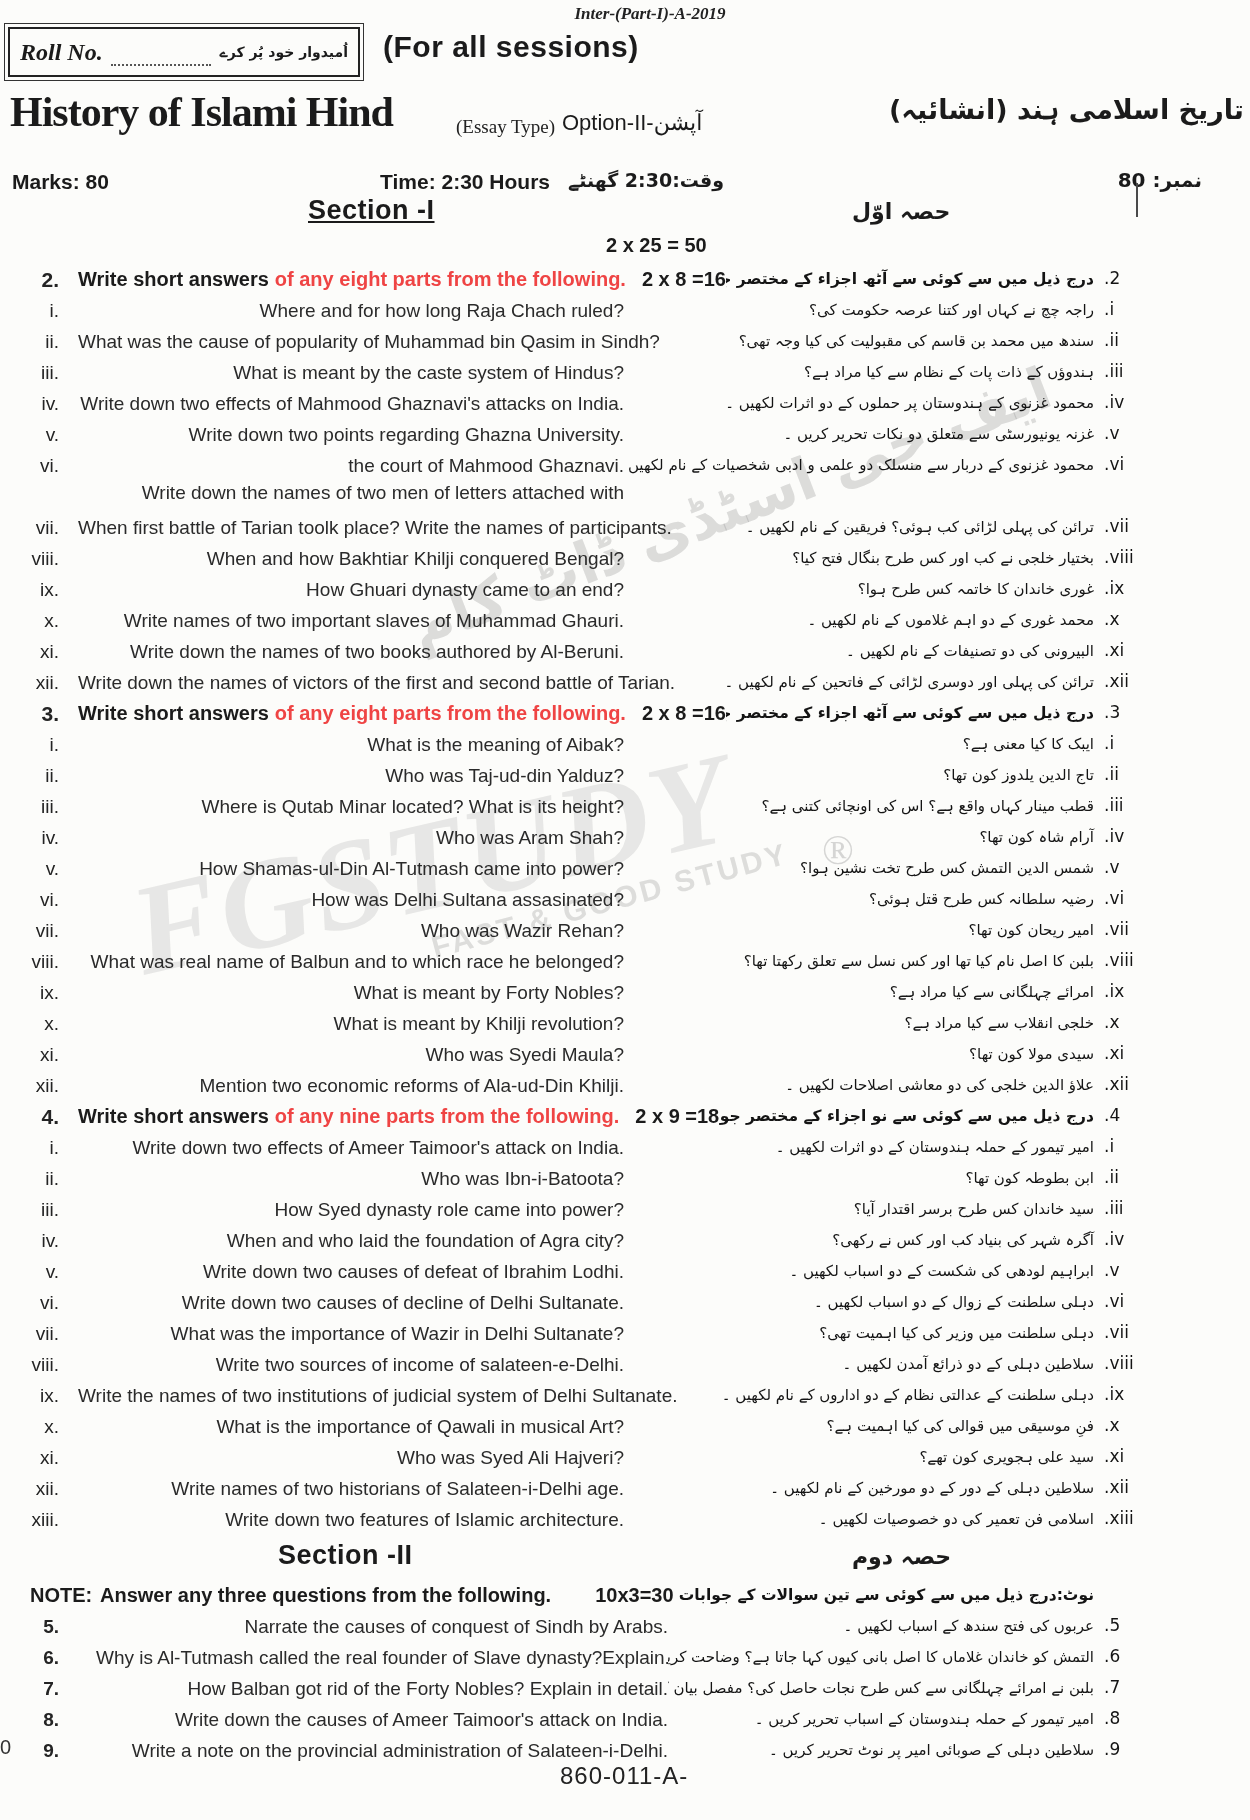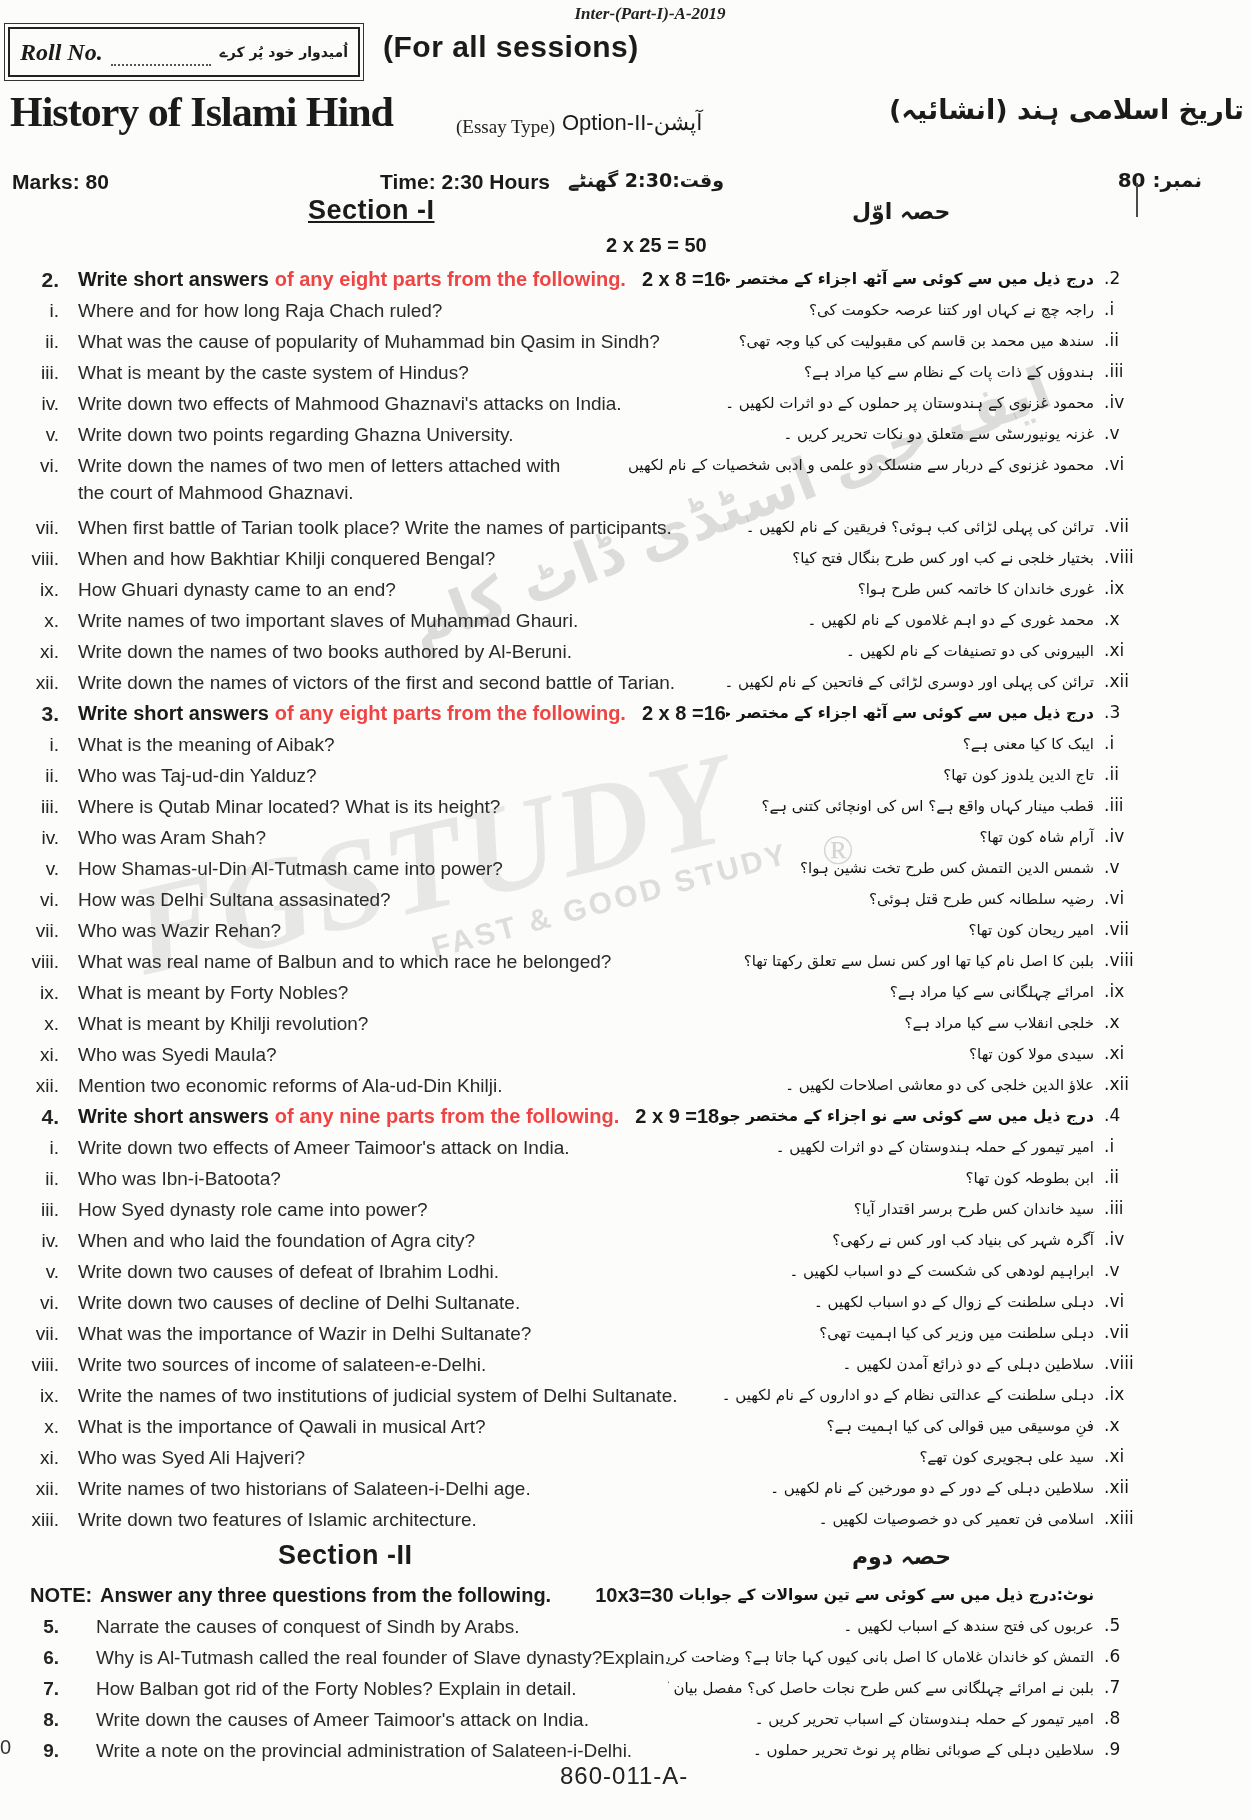--- a/index.html
+++ b/index.html
@@ -34,21 +34,21 @@
   
   #s1-rows{left:0;top:266px;right:0;}
   #s2-rows{left:0;top:1582px;right:0;}
   .qrow{display:flex;align-items:flex-start;height:31px;padding-right:100px;}
   .qrow.tall{height:62px;}
   .nen{flex:none;width:68px;text-align:right;padding-right:9px;box-sizing:border-box;
        font-size:19px;line-height:27px;color:#242424;}
   .head .nen{font-size:21px;font-weight:bold;}
   .encol{flex:none;width:556px;padding-left:10px;box-sizing:border-box;font-size:19px;
          line-height:27px;color:#2a2a2a;overflow:visible;}
-  .encol div{white-space:nowrap;}
+  .encol div{white-space:nowrap;text-align:right;}
   .enb{flex:none;font-size:20px;font-weight:bold;line-height:27px;padding-left:10px;white-space:nowrap;}
   .enr{flex:none;font-size:20px;font-weight:bold;color:#ef4444;line-height:27px;margin-left:6px;white-space:nowrap;}
   .marks{flex:none;font-size:20px;font-weight:bold;line-height:27px;margin-left:16px;white-space:nowrap;}
   .ur{flex:1;font-size:15px;line-height:23px;padding:2px 8px 0 4px;text-align:right;
       white-space:nowrap;overflow:hidden;color:#141414;}
   .uh{font-weight:bold;font-size:15.5px;}
   .nur{flex:none;width:46px;font-size:17px;line-height:25px;text-align:left;padding-left:2px;color:#141414;}
   .s2row .encol{padding-left:28px;width:600px;}
   .notelab{flex:none;width:100px;padding-left:30px;box-sizing:border-box;font-size:20px;font-weight:bold;line-height:27px;}
   .noteen{flex:none;font-size:20px;font-weight:bold;line-height:27px;white-space:nowrap;}
@@ -150,22 +150,22 @@
         <span class="nen">v.</span>
         <div class="encol">
           <div>Write down two points regarding Ghazna University.</div>
         </div>
         <span class="ur urdu">غزنہ یونیورسٹی سے متعلق دو نکات تحریر کریں ۔</span>
         <span class="nur urdu">v.</span>
       </div>
       <div class="qrow tall">
         <span class="nen">vi.</span>
         <div class="encol">
+          <div>the court of Mahmood Ghaznavi.</div>
           <div>Write down the names of two men of letters attached with</div>
-          <div>the court of Mahmood Ghaznavi.</div>
         </div>
         <span class="ur urdu">محمود غزنوی کے دربار سے منسلک دو علمی و ادبی شخصیات کے نام لکھیں ۔</span>
         <span class="nur urdu">vi.</span>
       </div>
       <div class="qrow">
         <span class="nen">vii.</span>
         <div class="encol">
           <div>When first battle of Tarian toolk place? Write the names of participants.</div>
         </div>
         <span class="ur urdu">ترائن کی پہلی لڑائی کب ہوئی؟ فریقین کے نام لکھیں ۔</span>
@@ -469,21 +469,21 @@
           <div>Write down the causes of Ameer Taimoor's attack on India.</div>
         </div>
         <span class="ur urdu">امیر تیمور کے حملہ ہندوستان کے اسباب تحریر کریں ۔</span>
         <span class="nur urdu">8.</span>
       </div>
       <div class="qrow s2row">
         <span class="nen b">9.</span>
         <div class="encol">
           <div>Write a note on the provincial administration of Salateen-i-Delhi.</div>
         </div>
-        <span class="ur urdu">سلاطین دہلی کے صوبائی نظام پر نوٹ تحریر حملوں ۔</span>
+        <span class="ur urdu">سلاطین دہلی کے صوبائی امیر پر نوٹ تحریر کریں ۔</span>
         <span class="nur urdu">9.</span>
       </div>
     </div>
 
   <div class="abs" id="footer-code">860-011-A-</div>
   <div class="abs" id="artifact-zero">0</div>
   <div class="abs" id="artifact-line"></div>
 </div>
 
 </body></html>

